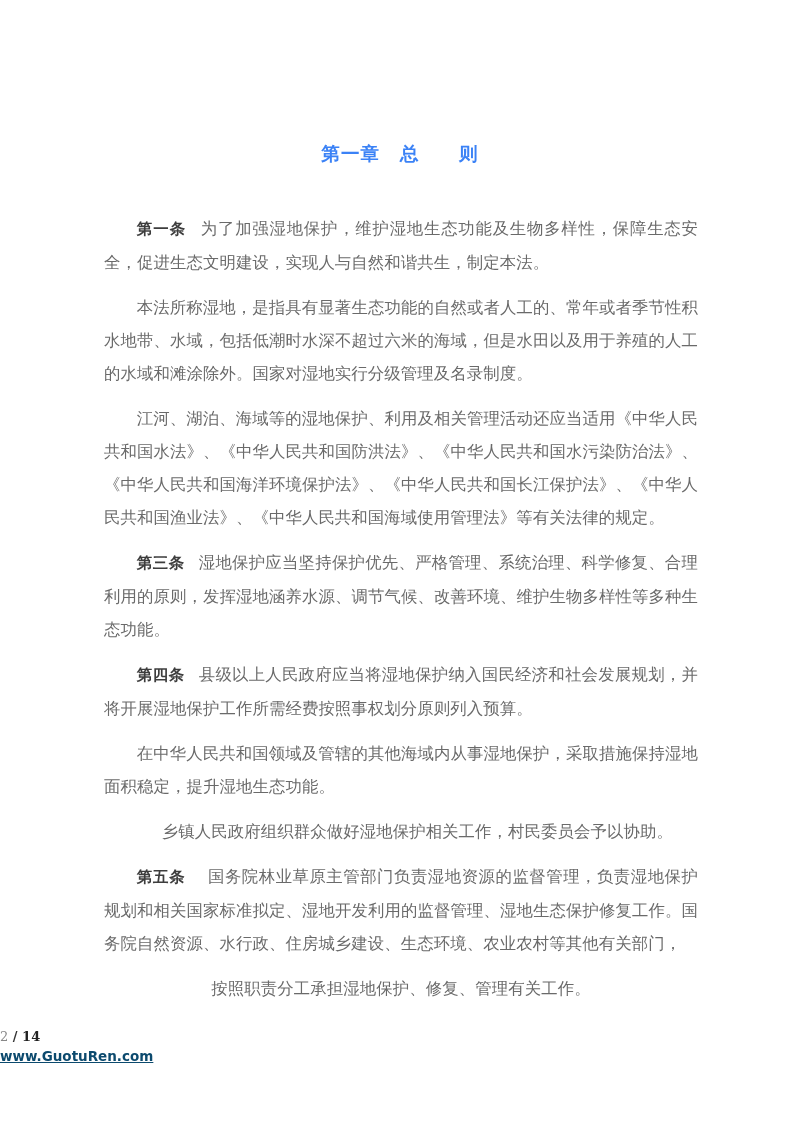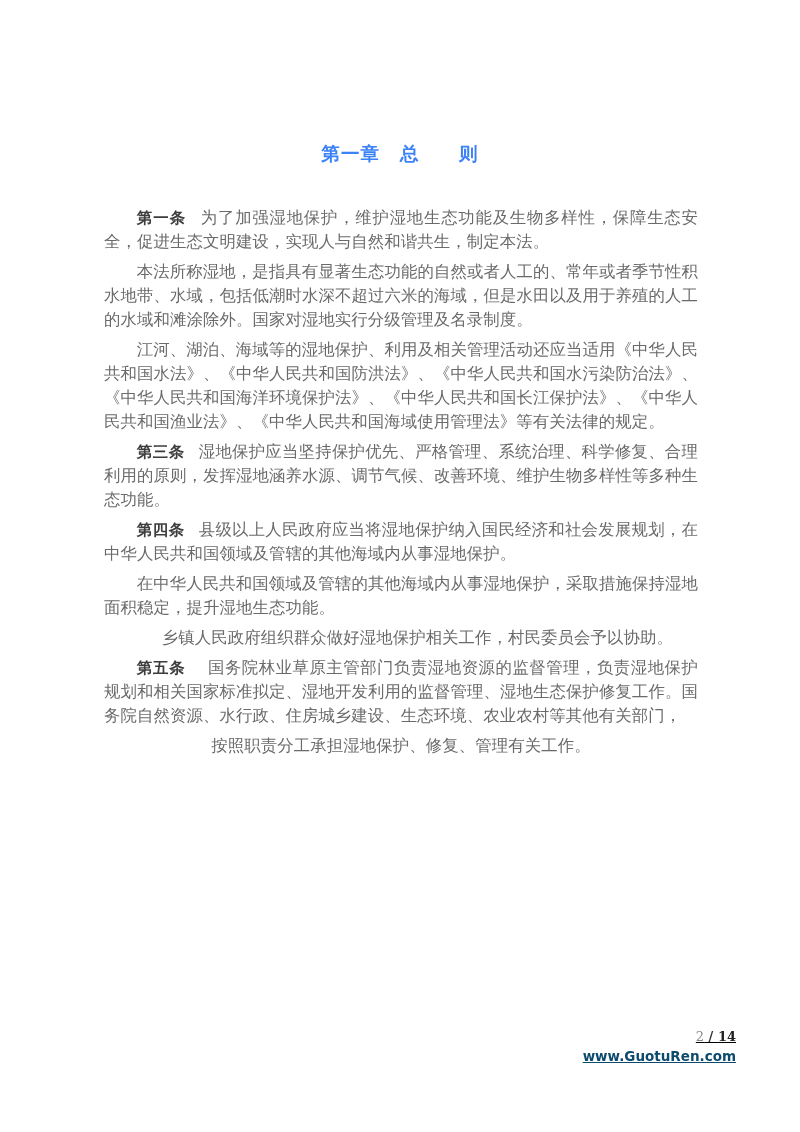--- a/index.html
+++ b/index.html
@@ -39,25 +39,25 @@
   }
 
   .body-block {
     position: absolute;
     left: 104px;
     top: 200px;
     width: 594px;
   }
 
   p.para {
-    margin: 6px 0 0 0;
+    margin: 12px 0 0 0;
     padding: 0;
     font-family: "DejaVu Serif", serif;
     font-size: 16.4px;
-    line-height: 24px;
+    line-height: 33px;
     color: #6a6a6a;
     text-align: justify;
     text-justify: inter-ideograph;
     text-indent: 2em;
     letter-spacing: 0.1px;
   }
 
   p.para.tight {
     text-align: center;
   }
@@ -71,22 +71,21 @@
   }
 
   .gap-sm { display: inline-block; width: 0.85em; }
   .gap-md { display: inline-block; width: 1.35em; }
 
   .footer {
     position: absolute;
     left: 0;
     top: 1028px;
     width: 736px;
-    text-align: right;
-    text-decoration: underline;
+    text-align: left;
   }
 
   .pageno {
     font-family: "DejaVu Serif", serif;
     font-size: 13px;
     color: #888888;
     line-height: 18px;
     white-space: pre;
   }
   .pageno .total {
@@ -129,21 +128,21 @@
 
     <p class="para">
       <span>江河、湖泊、海域等的湿地保护、利用及相关管理活动还应当适用《中华人民共和国水法》、《中华人民共和国防洪法》、《中华人民共和国水污染防治法》、《中华人民共和国海洋环境保护法》、《中华人民共和国长江保护法》、《中华人民共和国渔业法》、《中华人民共和国海域使用管理法》等有关法律的规定。</span>
     </p>
 
     <p class="para">
       <span class="art-label">第三条</span><span class="gap-sm"></span><span>湿地保护应当坚持保护优先、严格管理、系统治理、科学修复、合理利用的原则，发挥湿地涵养水源、调节气候、改善环境、维护生物多样性等多种生态功能。</span>
     </p>
 
     <p class="para">
-      <span class="art-label">第四条</span><span class="gap-sm"></span><span>县级以上人民政府应当将湿地保护纳入国民经济和社会发展规划，在中华人民共和国领域及管辖的其他海域内从事湿地保护。</span>
+      <span class="art-label">第四条</span><span class="gap-sm"></span><span>县级以上人民政府应当将湿地保护纳入国民经济和社会发展规划，并将开展湿地保护工作所需经费按照事权划分原则列入预算。</span>
     </p>
 
     <p class="para">
       <span>在中华人民共和国领域及管辖的其他海域内从事湿地保护，采取措施保持湿地面积稳定，提升湿地生态功能。</span>
     </p>
 
     <p class="para tight">
       <span>乡镇人民政府组织群众做好湿地保护相关工作，村民委员会予以协助。</span>
     </p>
 

